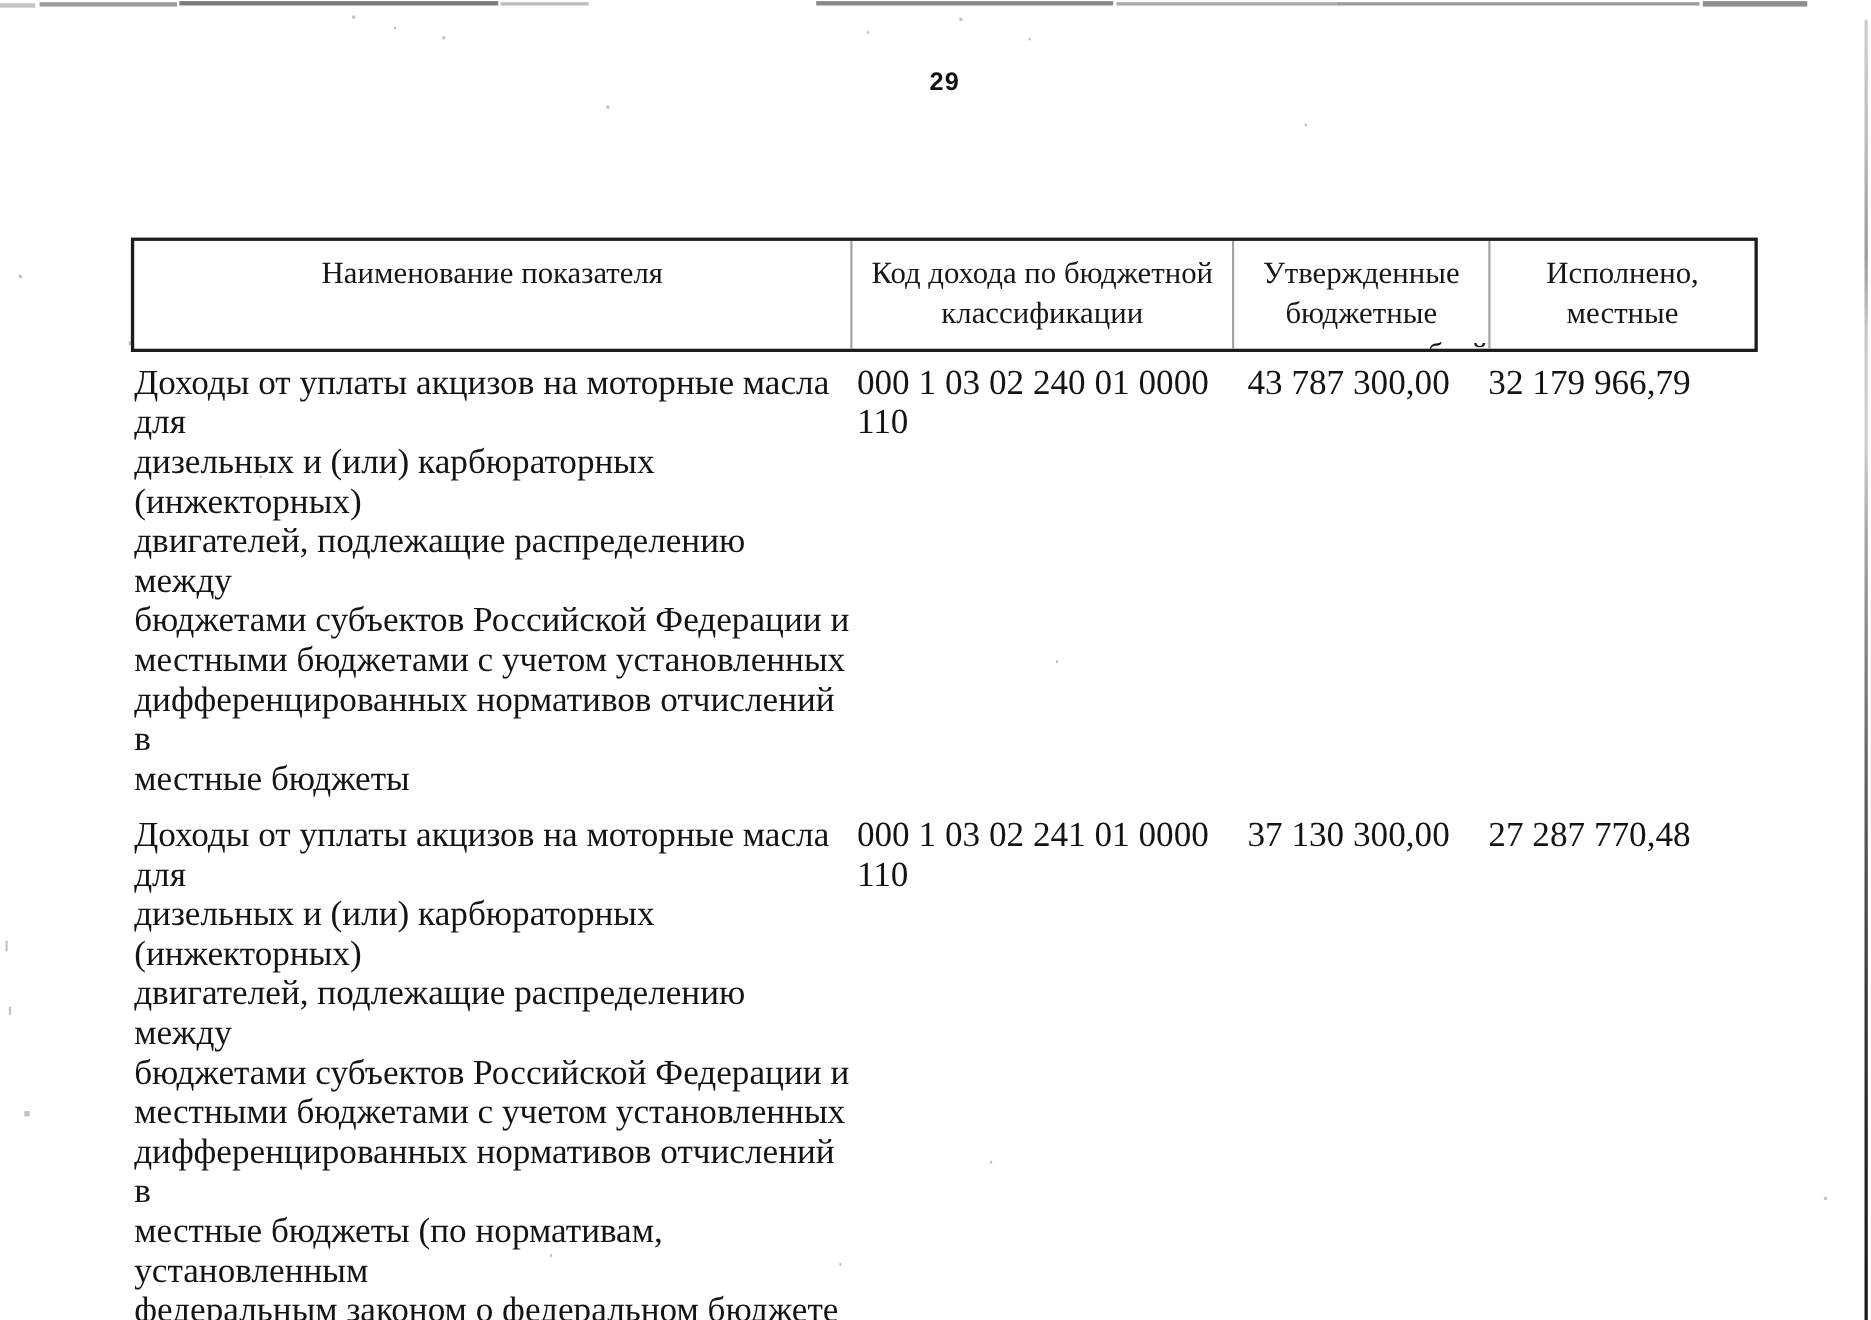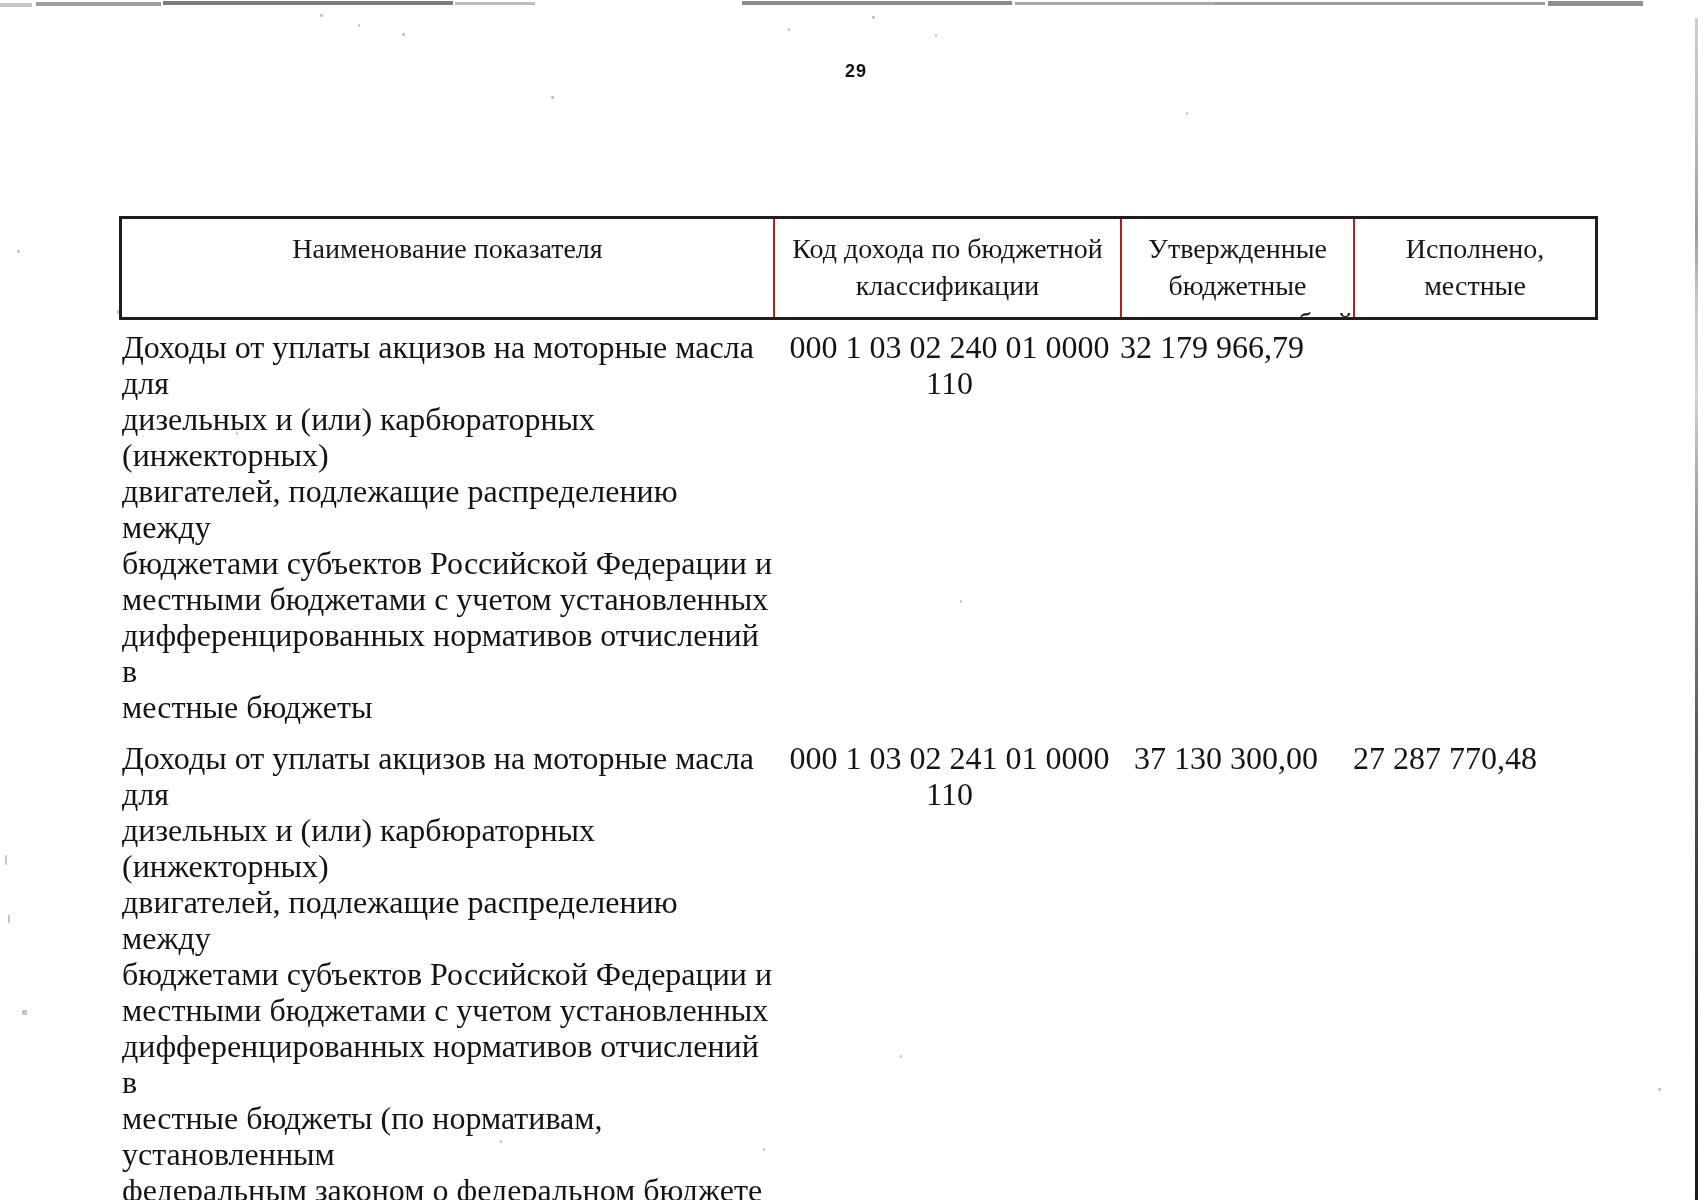--- a/index.html
+++ b/index.html
@@ -13,21 +13,21 @@
     font-family: "Liberation Serif", serif;
     color: #1a1a1a;
   }
 
   
   .page-number {
     position: absolute;
     top: 61px;
     left: 845px;
     font-family: "Liberation Sans", sans-serif;
-    font-size: 18px;
+    font-size: 23px;
     font-weight: 600;
     color: #111;
     letter-spacing: 1px;
   }
 
   
   .doc-table {
     position: absolute;
     left: 119px;
     top: 180px;
@@ -35,21 +35,21 @@
     margin-top: 36px;
   }
   .thead {
     display: grid;
     grid-template-columns: 651px 347px 233px 1fr;
     border: 3px solid #1d1d1d;
     height: 104px;
     overflow: hidden;
   }
   .th {
-    border-left: 2px solid #b91c1c;
+    border-left: 2px solid #a3a3a3;
     padding-top: 11px;
     text-align: center;
     font-size: 28px;
     line-height: 37px;
     white-space: pre-line;
     color: #171717;
   }
   .th:first-child { border-left: none; }
 
   .trow {
@@ -58,21 +58,21 @@
     font-size: 32px;
     line-height: 36px;
     color: #141414;
   }
   .trow.first { margin-top: 9px; }
   .trow.second { margin-top: 15px; }
   .cell-name {
     padding-left: 3px;
     white-space: pre-line;
   }
-  .cell-code { text-align: center; padding-left: 6px; }
+  .cell-code { text-align: left; padding-left: 6px; }
   .cell-approved { text-align: right; padding-right: 35px; }
   .cell-executed { text-align: left; padding-right: 30px; }
 
   
   .scan-top {
     position: absolute;
     top: 0; left: 0;
     width: 1701px; height: 7px;
   }
   .scan-top i { position: absolute; display: block; }
@@ -150,20 +150,21 @@
 
     <div class="trow first">
       <div class="cell-name">Доходы от уплаты акцизов на моторные масла для
 дизельных и (или) карбюраторных (инжекторных)
 двигателей, подлежащие распределению между
 бюджетами субъектов Российской Федерации и
 местными бюджетами с учетом установленных
 дифференцированных нормативов отчислений в
 местные бюджеты</div>
       <div class="cell-code">000 1 03 02 240 01 0000 110</div>
+      <div class="cell-approved">43 787 300,00</div>
       <div class="cell-executed">32 179 966,79</div>
     </div>
 
     <div class="trow second">
       <div class="cell-name">Доходы от уплаты акцизов на моторные масла для
 дизельных и (или) карбюраторных (инжекторных)
 двигателей, подлежащие распределению между
 бюджетами субъектов Российской Федерации и
 местными бюджетами с учетом установленных
 дифференцированных нормативов отчислений в

